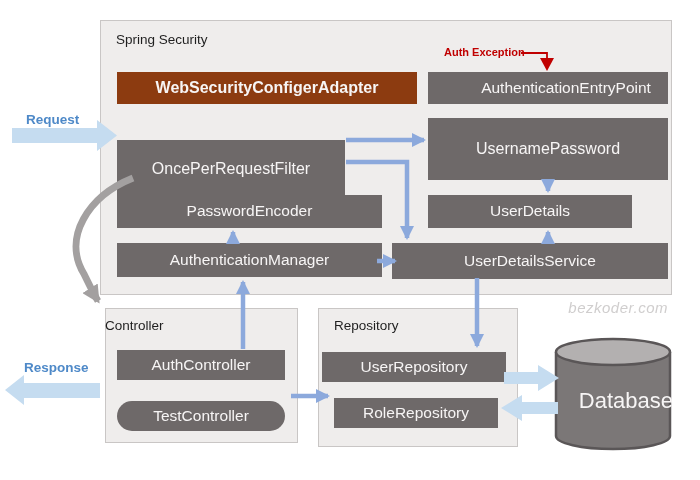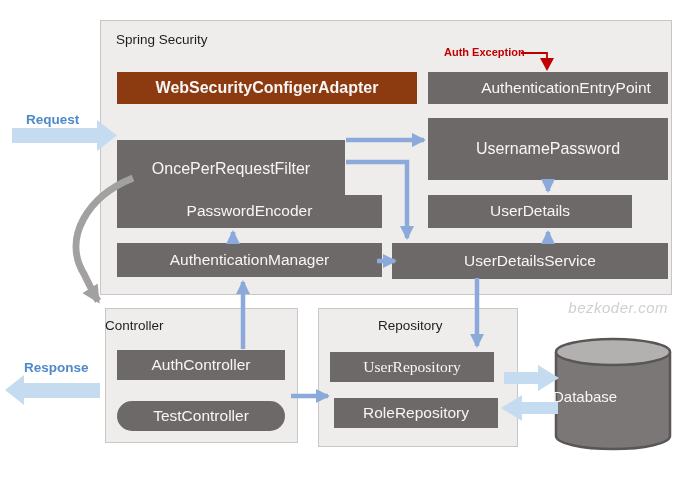--- a/index.html
+++ b/index.html
@@ -24,38 +24,38 @@
   }
   .auth-exc{
     position:absolute;font-size:11px;font-weight:bold;color:#c00000;
   }
   .watermark{
     position:absolute;left:500px;top:299px;width:168px;text-align:right;
     font-style:italic;font-size:15px;color:#d0cece;letter-spacing:.5px;
   }
   .arrows{position:absolute;left:0;top:0;z-index:5;pointer-events:none;}
   .db-label{
-    position:absolute;left:553px;top:388px;width:120px;text-align:left;
-    color:#f7f5f5;font-size:15px;z-index:4;
+    position:absolute;left:553px;top:388px;width:120px;text-align:right;
+    color:#f7f5f5;font-size:22px;z-index:4;
   }
   .dbsvg{position:absolute;left:553px;top:336px;z-index:3;}
 </style>
 </head>
 <body>
 
 <div class="page">
 
   <div class="container" style="left:100px;top:20px;width:572px;height:275px;"></div>
   <div class="ctitle" style="left:116px;top:32px;">Spring Security</div>
 
   <div class="container" style="left:105px;top:308px;width:193px;height:135px;"></div>
   <div class="ctitle" style="left:105px;top:318px;">Controller</div>
 
   <div class="container" style="left:318px;top:308px;width:200px;height:139px;"></div>
-  <div class="ctitle" style="left:334px;top:318px;margin-left:44px;">Repository</div>
+  <div class="ctitle" style="left:334px;top:318px;">Repository</div>
 
   <div class="node adapter" style="left:117px;top:72px;width:300px;height:32px;">WebSecurityConfigerAdapter</div>
 
   <div class="node" style="left:428px;top:72px;width:240px;height:32px;padding-left:36px;">AuthenticationEntryPoint</div>
 
   <div class="node" style="left:117px;top:120px;width:228px;height:58px;font-size:16px;margin-top:20px;">OncePerRequestFilter</div>
 
   <div class="node" style="left:428px;top:118px;width:240px;height:62px;font-size:16px;flex-direction:row;">
     <span>UsernamePassword</span>
   </div>
@@ -65,21 +65,21 @@
   <div class="node" style="left:428px;top:195px;width:204px;height:33px;">UserDetails</div>
 
   <div class="node" style="left:117px;top:243px;width:265px;height:34px;">AuthenticationManager</div>
 
   <div class="node" style="left:392px;top:243px;width:276px;height:36px;">UserDetailsService</div>
 
   <div class="node" style="left:117px;top:350px;width:168px;height:30px;">AuthController</div>
 
   <div class="node" style="left:117px;top:401px;width:168px;height:30px;border-radius:15px;">TestController</div>
 
-  <div class="node" style="left:330px;top:352px;width:164px;height:30px;font-family:Liberation Serif, serif;">UserRepository</div>
+  <div class="node" style="left:322px;top:352px;width:184px;height:30px;">UserRepository</div>
 
   <div class="node" style="left:334px;top:398px;width:164px;height:30px;">RoleRepository</div>
 
   <svg class="dbsvg" width="120" height="120" viewBox="0 0 120 120">
     <path d="M3 16 L3 100 A57 13 0 0 0 117 100 L117 16" fill="#7b7777" stroke="#5a5657" stroke-width="2.5"></path>
     <ellipse cx="60" cy="16" rx="57" ry="13" fill="#b3b0b0" stroke="#5a5657" stroke-width="2.5"></ellipse>
   </svg>
   <div class="db-label">Database</div>
 
   <div class="flow-label" style="left:26px;top:112px;">Request</div>

